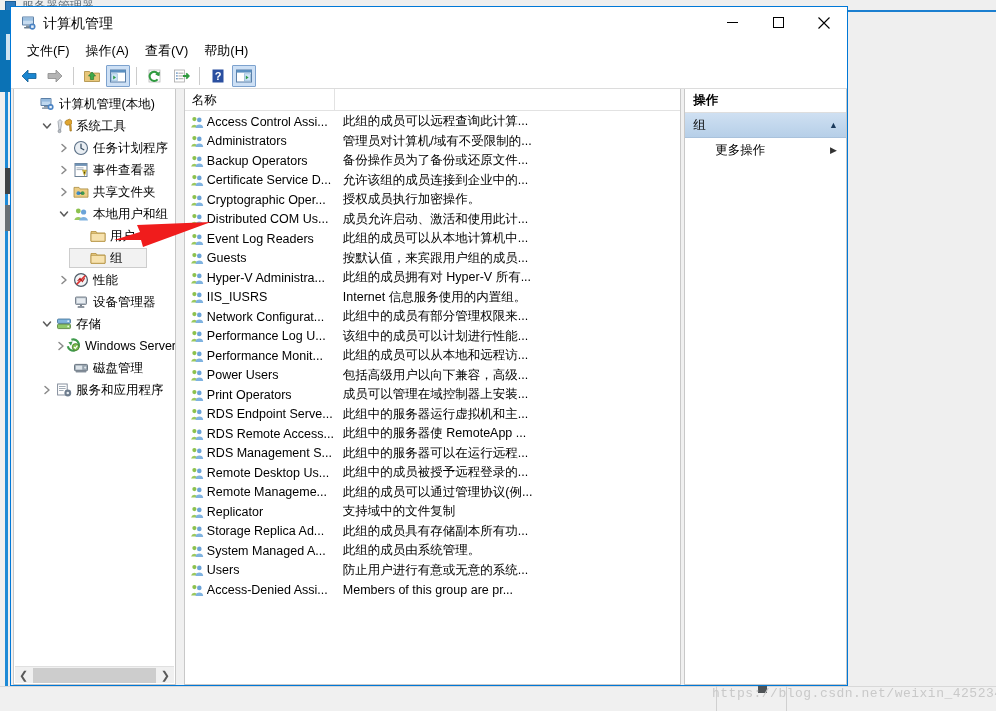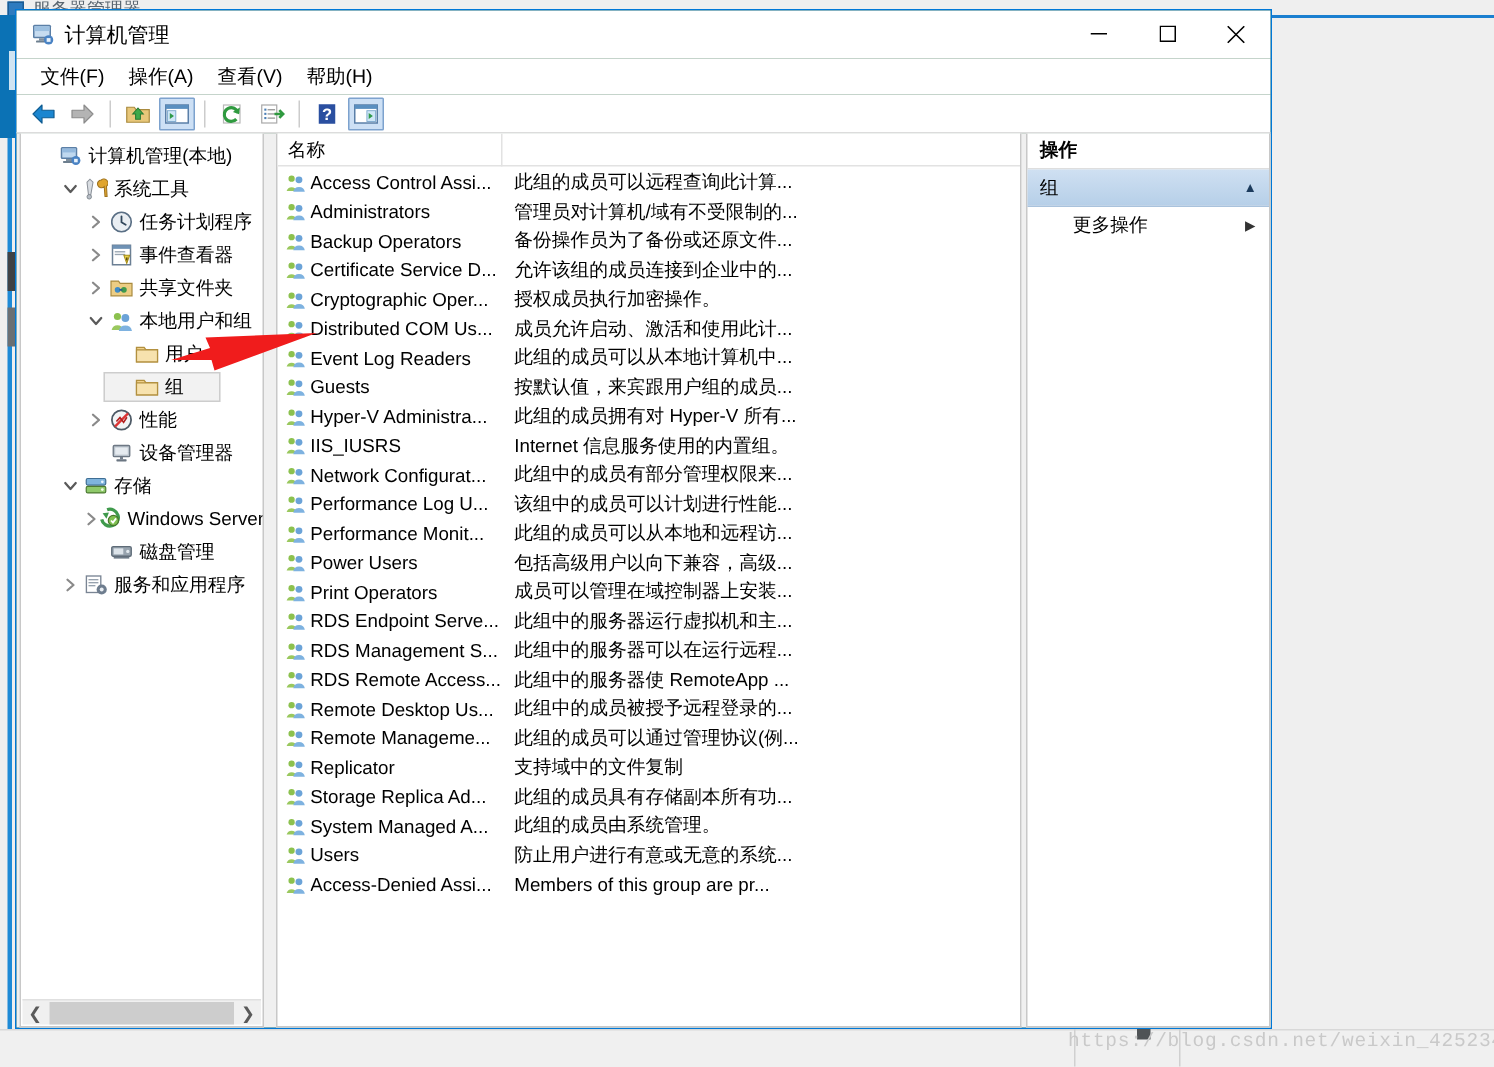--- a/index.html
+++ b/index.html
@@ -756,34 +756,34 @@
           </div>
           <div class="lrow">
             <div class="lico">
               <svg width="15" height="14" viewBox="0 0 15 14">
                 <circle cx="4.4" cy="4.1" r="2.1" fill="#8cc14e"></circle>
                 <path d="M1.1 12.4 a3.4 3.4 0 0 1 6.6 0z" fill="#9ac85e"></path>
                 <circle cx="9.3" cy="4.9" r="2.3" fill="#6ba3d8"></circle>
                 <path d="M5.5 12.9 a3.9 3.9 0 0 1 7.7 0z" fill="#7eb2e0"></path>
               </svg>
             </div>
+            <div class="lname">RDS Remote Access...</div>
+            <div class="ldesc">此组中的服务器使 RemoteApp ...</div>
+          </div>
+          <div class="lrow">
+            <div class="lico">
+              <svg width="15" height="14" viewBox="0 0 15 14">
+                <circle cx="4.4" cy="4.1" r="2.1" fill="#8cc14e"></circle>
+                <path d="M1.1 12.4 a3.4 3.4 0 0 1 6.6 0z" fill="#9ac85e"></path>
+                <circle cx="9.3" cy="4.9" r="2.3" fill="#6ba3d8"></circle>
+                <path d="M5.5 12.9 a3.9 3.9 0 0 1 7.7 0z" fill="#7eb2e0"></path>
+              </svg>
+            </div>
             <div class="lname">RDS Management S...</div>
             <div class="ldesc">此组中的服务器可以在运行远程...</div>
-          </div>
-          <div class="lrow">
-            <div class="lico">
-              <svg width="15" height="14" viewBox="0 0 15 14">
-                <circle cx="4.4" cy="4.1" r="2.1" fill="#8cc14e"></circle>
-                <path d="M1.1 12.4 a3.4 3.4 0 0 1 6.6 0z" fill="#9ac85e"></path>
-                <circle cx="9.3" cy="4.9" r="2.3" fill="#6ba3d8"></circle>
-                <path d="M5.5 12.9 a3.9 3.9 0 0 1 7.7 0z" fill="#7eb2e0"></path>
-              </svg>
-            </div>
-            <div class="lname">RDS Remote Access...</div>
-            <div class="ldesc">此组中的服务器使 RemoteApp ...</div>
           </div>
           <div class="lrow">
             <div class="lico">
               <svg width="15" height="14" viewBox="0 0 15 14">
                 <circle cx="4.4" cy="4.1" r="2.1" fill="#8cc14e"></circle>
                 <path d="M1.1 12.4 a3.4 3.4 0 0 1 6.6 0z" fill="#9ac85e"></path>
                 <circle cx="9.3" cy="4.9" r="2.3" fill="#6ba3d8"></circle>
                 <path d="M5.5 12.9 a3.9 3.9 0 0 1 7.7 0z" fill="#7eb2e0"></path>
               </svg>
             </div>

